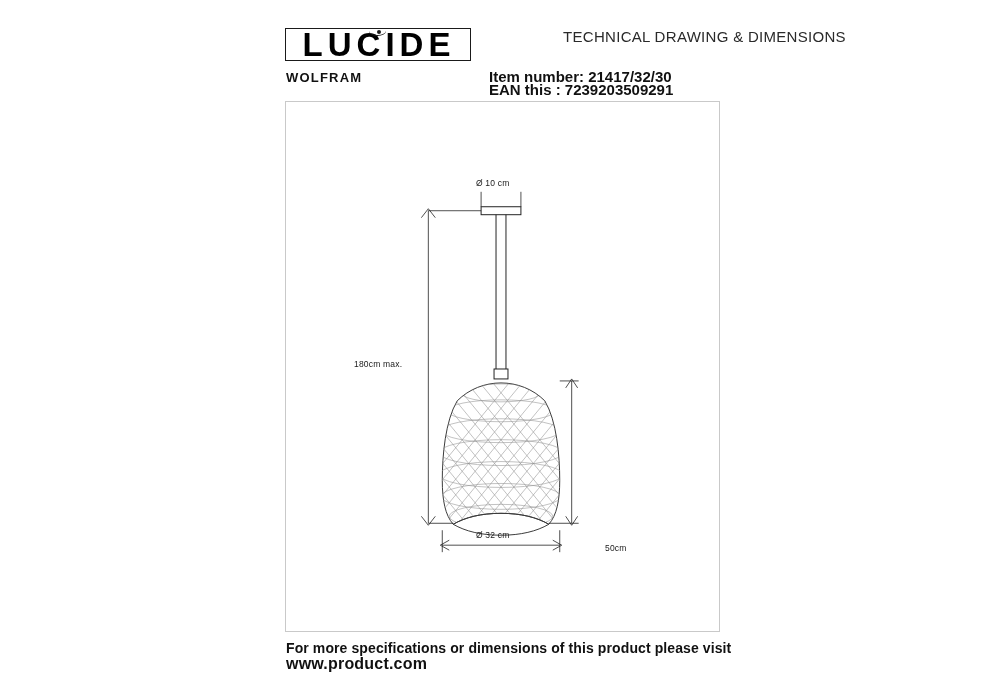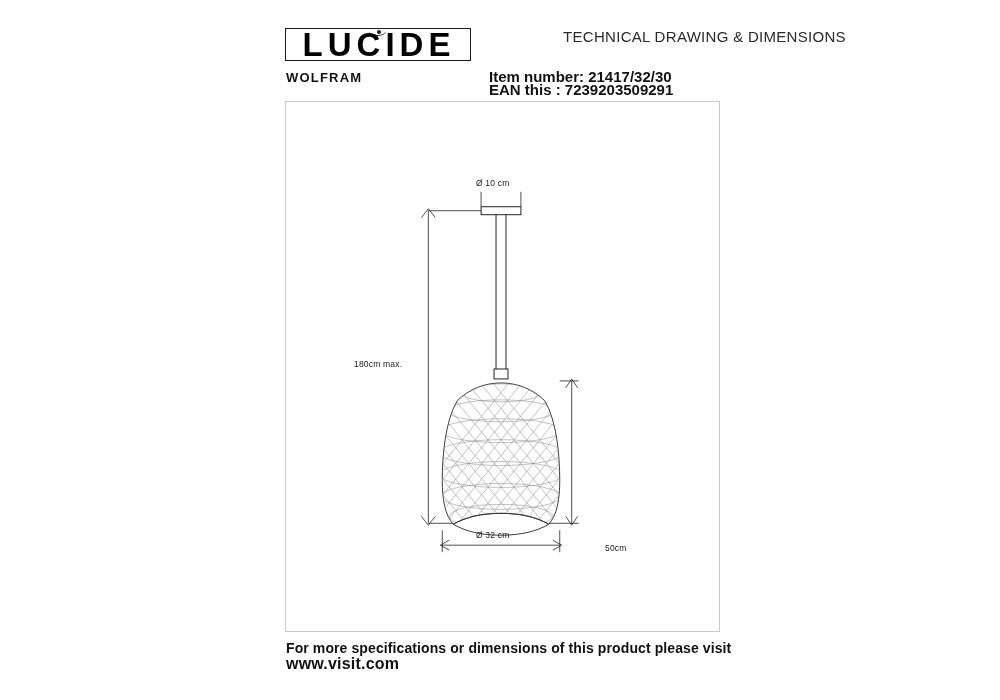--- a/index.html
+++ b/index.html
@@ -294,15 +294,15 @@
       </g>
     </svg>
 
     <div class="dim-label lbl-top-dia">Ø 10 cm</div>
     <div class="dim-label lbl-height">180cm max.</div>
     <div class="dim-label lbl-right-50">50cm</div>
     <div class="dim-label lbl-bottom-dia">Ø 32 cm</div>
   </div>
 
   <div class="footer-line1">For more specifications or dimensions of this product please visit</div>
-  <div class="footer-line2">www.visit.com</div>
+  <div class="footer-line2">www.product.com</div>
 
 </div>
 
 </body></html>

